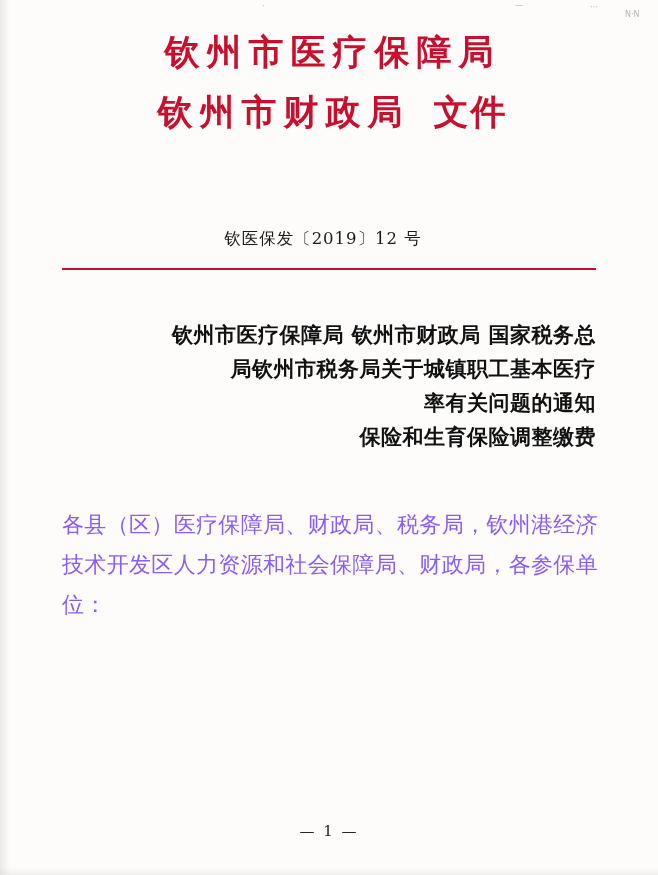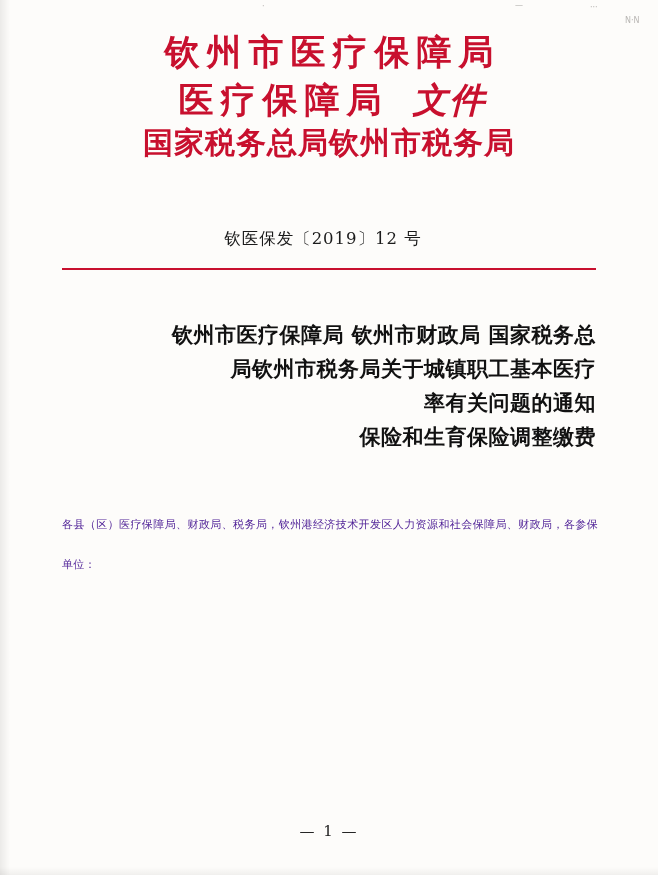--- a/index.html
+++ b/index.html
@@ -31,52 +31,51 @@
     color: #b9b7b4;
     font-family: "DejaVu Sans", "Liberation Sans", sans-serif;
   }
   .scan-top span {
     position: absolute;
     white-space: nowrap;
   }
   .scan-a { left: 262px; top: 2px; }
   .scan-b { left: 515px; top: 1px; }
   .scan-c { left: 590px; top: 3px; }
-  .scan-d { left: 625px; top: 16px; }
+  .scan-d { left: 625px; top: 10px; }
 
   .masthead {
     position: absolute;
     top: 34px;
     left: 0;
     width: 658px;
     text-align: center;
   }
   .mh-line {
     color: #c8102e;
     font-weight: bold;
     font-family: "DejaVu Serif", "Liberation Serif", serif;
     line-height: 1.0;
     white-space: nowrap;
   }
   .mh1 {
     font-size: 35px;
     letter-spacing: 7px;
     padding-left: 7px;
-    margin-bottom: 13px;
+    margin-bottom: 25px;
   }
   .mh2 {
     font-size: 35px;
     letter-spacing: 7px;
     padding-left: 7px;
     margin-bottom: 11px;
   }
   .mh2 .wen {
     letter-spacing: 2px;
     margin-left: 24px;
-    font-style: italic;
   }
   .mh3 {
     font-size: 30px;
     letter-spacing: 1px;
     margin-bottom: 0;
   }
 
   .docnum {
     position: absolute;
     top: 228px;
@@ -111,23 +110,23 @@
     letter-spacing: 0.5px;
     font-family: "DejaVu Serif", "Liberation Serif", serif;
   }
   .title-line { white-space: nowrap; }
 
   .body-text {
     position: absolute;
     top: 505px;
     left: 62px;
     width: 536px;
-    font-size: 11px;
+    font-size: 22px;
     line-height: 40px;
-    color: #4c1d95;
+    color: #8b5cf6;
     text-align: justify;
     letter-spacing: 0.3px;
     font-family: "DejaVu Serif", "Liberation Serif", serif;
   }
   .para {
     margin: 0;
     text-align: justify;
     text-justify: inter-ideograph;
   }
   .indent { text-indent: 33px; }
@@ -165,22 +164,21 @@
 
   <div class="scan-top">
     <span class="scan-a">·</span>
     <span class="scan-b">—</span>
     <span class="scan-c">···</span>
     <span class="scan-d">N·N</span>
   </div>
 
   <div class="masthead">
     <div class="mh-line mh1">钦州市医疗保障局</div>
-    <div class="mh-line mh2"><span>医疗保障局</span><span class="wen">文件</span></div>
-    <div class="mh-line mh3">国家税务总局钦州市税务局</div>
+    <div class="mh-line mh2"><span>钦州市财政局</span><span class="wen">文件</span></div>
   </div>
 
   <div class="docnum">钦医保发〔2019〕12 号</div>
 
   <div class="redline"></div>
 
   <div class="title">
     <div class="title-line">钦州市医疗保障局 钦州市财政局 国家税务总</div>
     <div class="title-line">局钦州市税务局关于城镇职工基本医疗</div>
     <div class="title-line">率有关问题的通知</div>

